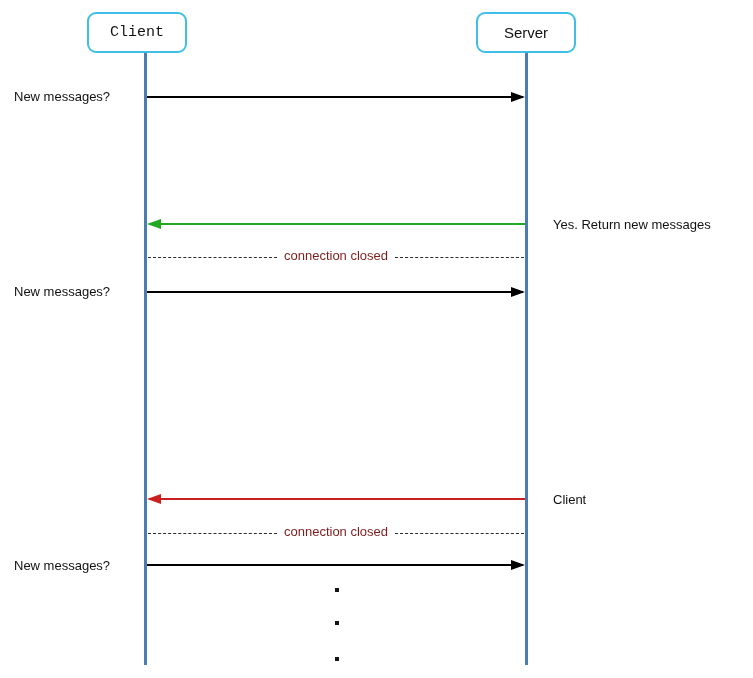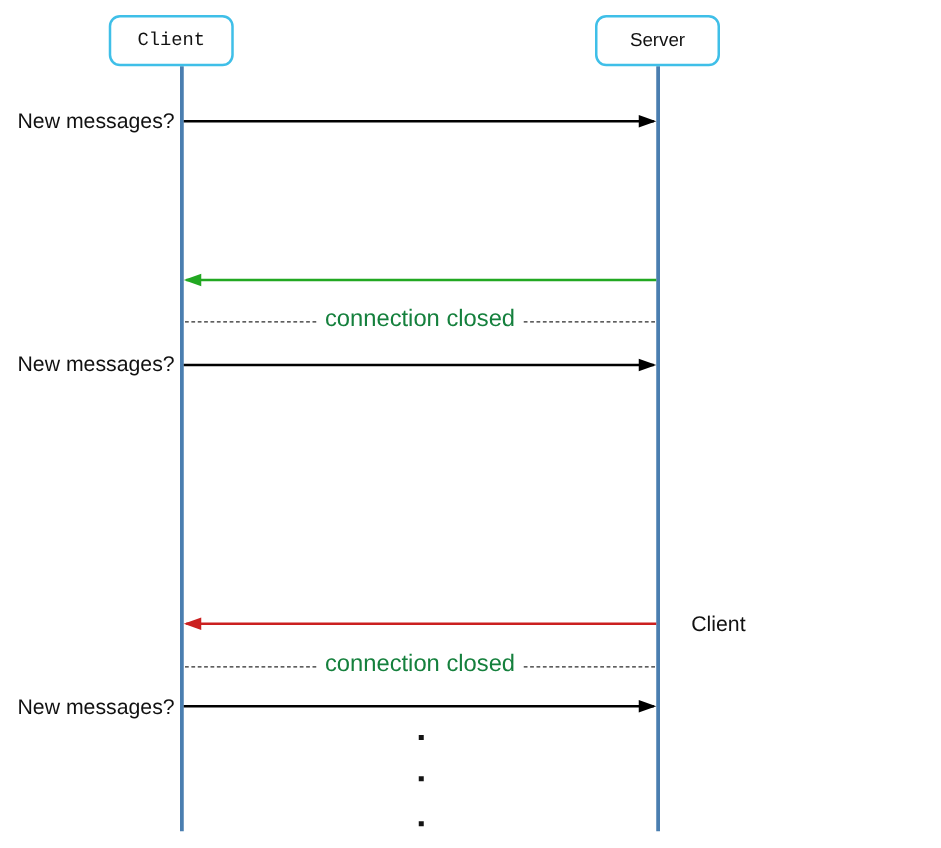--- a/index.html
+++ b/index.html
@@ -10,21 +10,21 @@
   .actor{
     position:absolute;width:100px;height:41px;box-sizing:border-box;
     border:2.5px solid #3fbfe8;border-radius:9px;background:#fff;
     display:flex;align-items:center;justify-content:center;
     font-size:15px;color:#111;z-index:2;
   }
   .lifeline{
     position:absolute;top:53px;width:2.5px;height:612px;background:#4a7eb0;z-index:1;
   }
   .msg-label{
-    position:absolute;font-size:17px;line-height:18px;white-space:nowrap;color:#111;
+    position:absolute;font-size:13px;line-height:18px;white-space:nowrap;color:#111;
   }
   .arrow{
     --c:#000000;
     position:absolute;height:2px;background:var(--c);z-index:3;
   }
   .arrow.green{--c:#22a822;}
   .arrow.red{--c:#cb2020;}
   .arrow.right::after{
     content:"";position:absolute;right:-2px;top:50%;transform:translateY(-50%);
     width:0;height:0;border-top:5px solid transparent;border-bottom:5px solid transparent;
@@ -32,21 +32,21 @@
   }
   .arrow.left::before{
     content:"";position:absolute;left:-2px;top:50%;transform:translateY(-50%);
     width:0;height:0;border-top:5px solid transparent;border-bottom:5px solid transparent;
     border-right:14px solid var(--c);
   }
   .dashed{
     position:absolute;display:flex;align-items:center;gap:7px;height:18px;z-index:2;
   }
   .dash-seg{flex:1;height:0;border-top:1.5px dashed #2b2b2b;}
-  .dash-label{font-size:19px;line-height:18px;white-space:nowrap;color:#15803d;transform:translateY(-1px);}
+  .dash-label{font-size:13px;line-height:18px;white-space:nowrap;color:#7f1d1d;transform:translateY(-1px);}
   .dot{position:absolute;width:4px;height:4px;background:#141414;z-index:2;}
 </style>
 </head>
 <body>
 
 <div class="canvas">
 
   <div class="actor" style="left:87px;top:12px;font-family:Liberation Mono, monospace;">
     <span>Client</span>
   </div>
@@ -55,20 +55,21 @@
   </div>
 
   <div class="lifeline" style="left:144px;"></div>
   <div class="lifeline" style="left:525px;"></div>
 
   <span class="msg-label" style="left:14px;top:88px;">New messages?</span>
   <div class="arrow right" style="left:147px;top:96px;width:376px;"></div>
 
 
   <div class="arrow left green" style="left:149px;top:223px;width:376px;"></div>
+  <span class="msg-label" style="left:553px;top:216px;">Yes. Return new messages</span>
 
   <div class="dashed" style="left:148px;top:248px;width:376px;">
     <span class="dash-seg"></span>
     <span class="dash-label">connection closed</span>
     <span class="dash-seg"></span>
   </div>
 
   <span class="msg-label" style="left:14px;top:283px;">New messages?</span>
   <div class="arrow right" style="left:147px;top:291px;width:376px;"></div>
 

